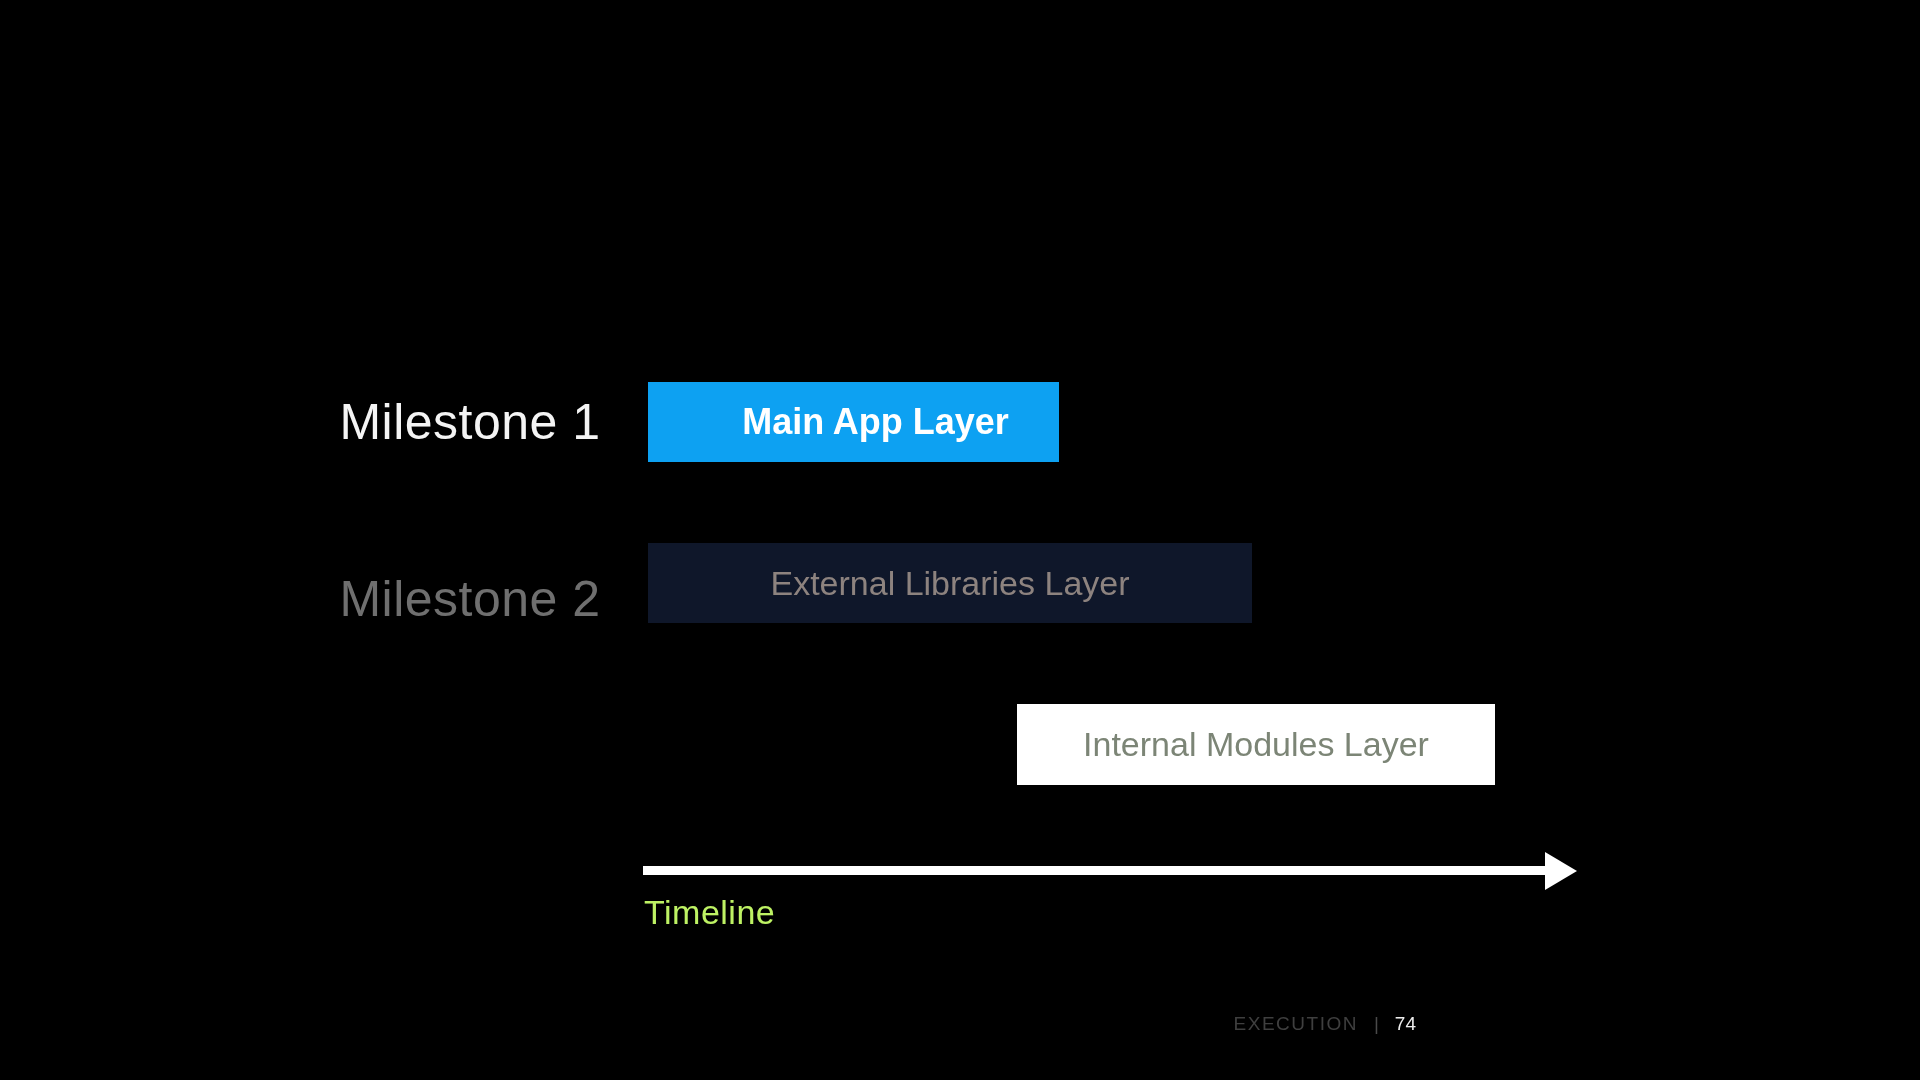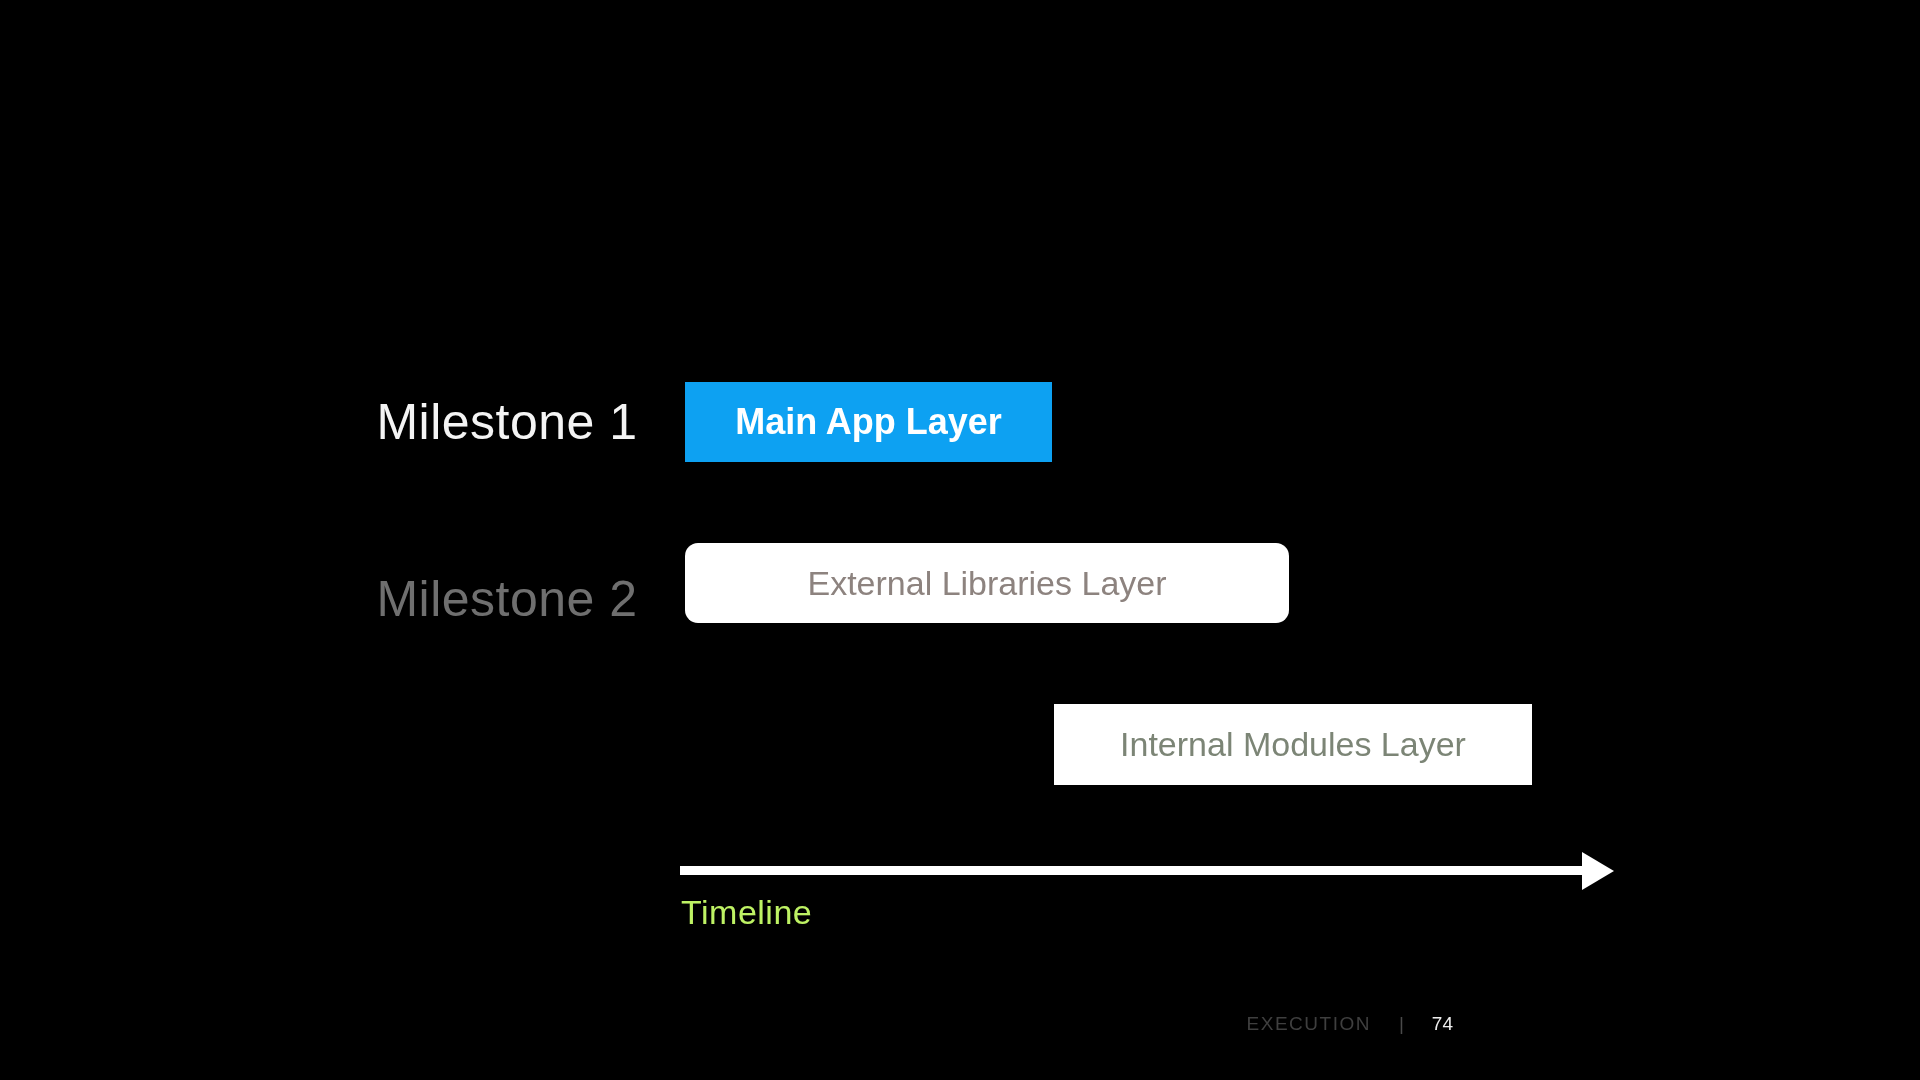--- a/index.html
+++ b/index.html
@@ -9,21 +9,20 @@
     height: 1080px;
     background: #000000;
     overflow: hidden;
     font-family: "Liberation Sans", "DejaVu Sans", sans-serif;
   }
   .slide {
     position: relative;
     width: 1520px;
     height: 1080px;
     background: #000000;
-    margin-left: 37px;
   }
   
   .milestone-label {
     position: absolute;
     left: 280px;
     width: 380px;
     height: 54px;
     line-height: 54px;
     text-align: center;
     font-size: 50px;
@@ -38,21 +37,21 @@
   
   .bar {
     position: absolute;
     display: flex;
     align-items: center;
     justify-content: center;
     white-space: nowrap;
   }
   .bar.bar-1 {
     left: 648px; top: 382px; width: 367px; height: 80px;
-    font-size: 36px; font-weight: 700;
+    font-size: 36px; font-weight: 700; padding-left: 44px;
   }
   .bar.bar-2 {
     left: 648px; top: 543px; width: 604px; height: 80px;
     font-size: 34px; font-weight: 400;
   }
   .bar.bar-3 {
     left: 1017px; top: 704px; width: 478px; height: 81px;
     font-size: 34px; font-weight: 400;
   }
 
@@ -85,21 +84,21 @@
     letter-spacing: 0.5px;
   }
 
   
   .footer {
     position: absolute;
     right: 104px;
     bottom: 45px;
     display: flex;
     align-items: baseline;
-    gap: 28px;
+    gap: 16px;
     font-size: 19px;
   }
   .footer .section {
     color: #3f3f3f;
     letter-spacing: 1.5px;
     font-weight: 400;
   }
   .footer .separator {
     color: #4a4a4a;
     font-weight: 400;
@@ -113,21 +112,21 @@
 <body>
 
 <div class="slide">
 
   <div class="milestone-label row-1" style="color: rgb(244, 244, 244);">Milestone 1</div>
   <div class="bar bar-1" style="background: rgb(13, 161, 242); color: rgb(255, 255, 255);">
     <span>Main App Layer</span>
   </div>
 
   <div class="milestone-label row-2" style="color: rgb(111, 111, 111);">Milestone 2</div>
-  <div class="bar bar-2" style="background: #ffffff; color: rgb(141, 131, 127); border-radius: 13px;">
+  <div class="bar bar-2" style="background: #0f172a; color: rgb(141, 131, 127);">
     <span>External Libraries Layer</span>
   </div>
 
   <div class="bar bar-3" style="background: #ffffff; color: rgb(124, 133, 118);">
     <span>Internal Modules Layer</span>
   </div>
 
   <div class="arrow-line" style="background: rgb(255, 255, 255);"></div>
   <div class="arrow-head" style="border-left-color: rgb(255, 255, 255);"></div>
   <div class="timeline-label">Timeline</div>

